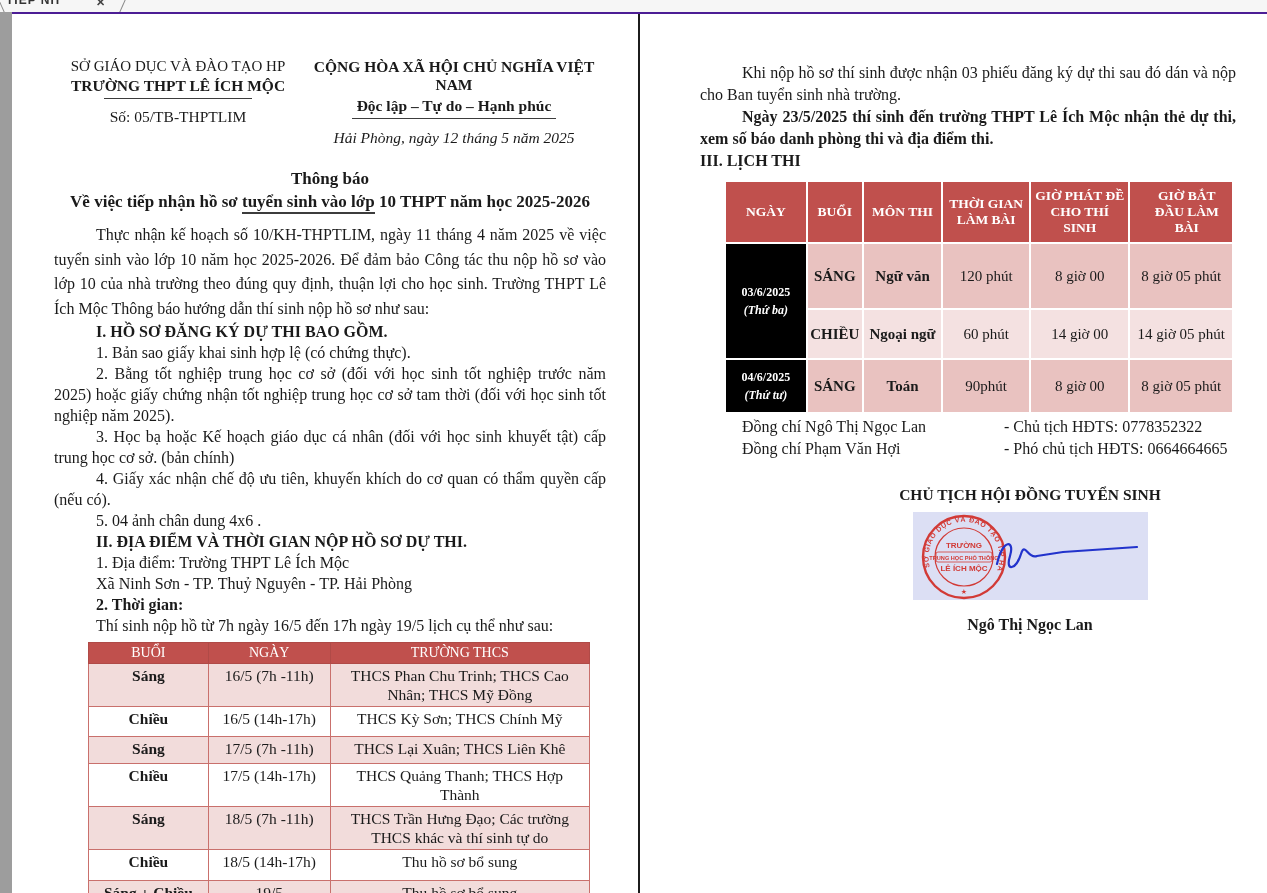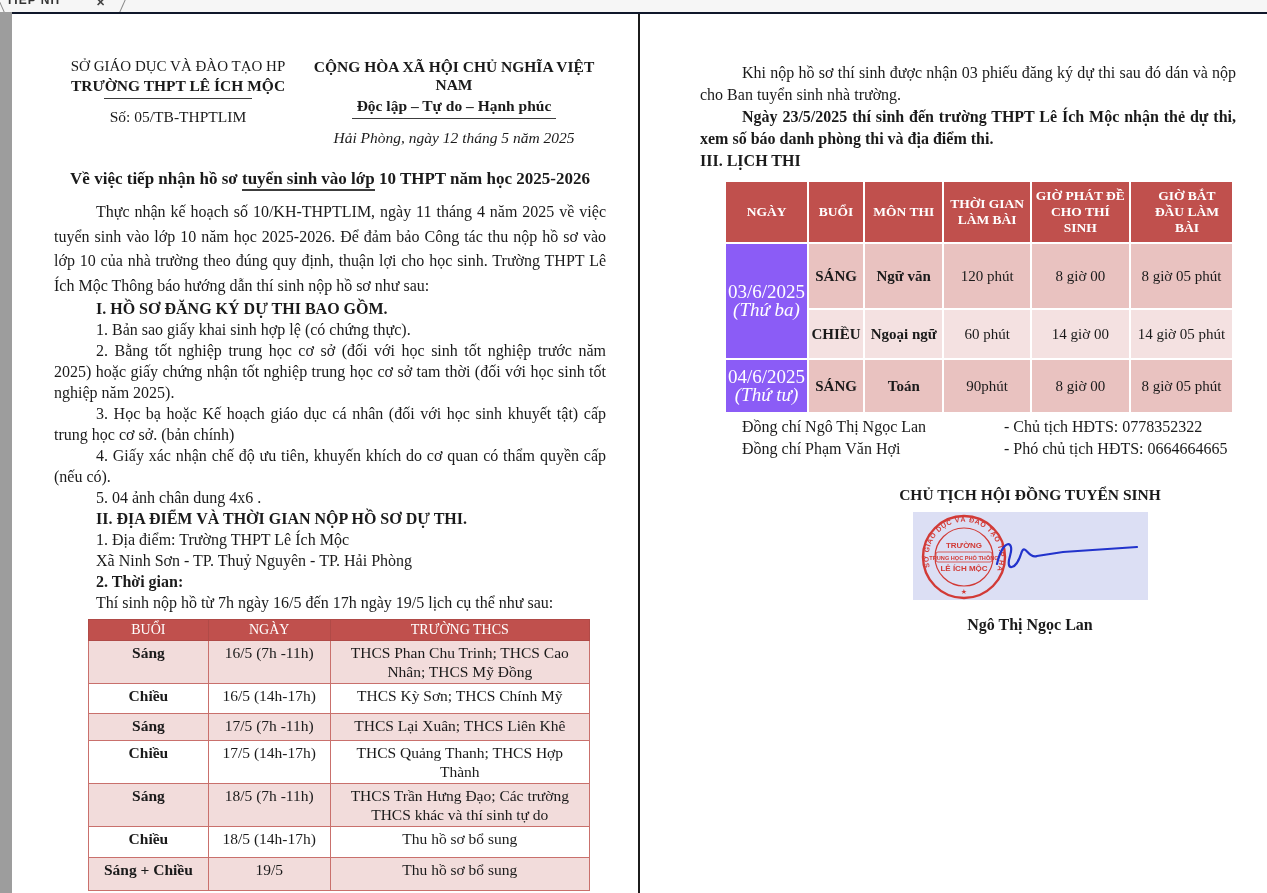--- a/index.html
+++ b/index.html
@@ -11,21 +11,21 @@
   .tab { position:absolute; left:6px; top:-13px; height:25px; width:86px;
          font-family:"Liberation Sans", sans-serif; font-size:12px; font-weight:bold; color:#333;
          display:flex; align-items:center; letter-spacing:1px; }
   .tab-close { position:absolute; left:96px; top:-4px; font-family:"Liberation Sans", sans-serif;
                font-size:11px; color:#444; font-weight:bold; }
   .tab-edge { position:absolute; left:122px; top:-2px; width:1px; height:16px; background:#8a8a8a; transform:rotate(24deg); }
   .tab-edge2 { position:absolute; left:1px; top:-2px; width:1px; height:16px; background:#8a8a8a; transform:rotate(-24deg); }
 
   
   .page { position:absolute; left:12px; top:12px; width:1255px; height:881px; background:#ffffff;
-          border-top:2px solid #0f172a; }
+          border-top:2px solid #4c1d95; }
   .pagesplit { position:absolute; left:626px; top:0; width:2px; height:881px; background:#1c1c1c; }
 
   
   .p1wrap { position:absolute; left:42px; top:44px; width:552px; font-size:16px; }
   .dochead { display:flex; }
   .dh-left { width:248px; text-align:center; }
   .dh-right { flex:1; text-align:center; }
   .org1 { font-size:15px; }
   .org2 { font-size:15.5px; font-weight:bold; margin-top:2px; }
   .uline { height:1px; background:#3c3c3c; margin:3px auto 0 auto; }
@@ -60,21 +60,21 @@
   .p2wrap { position:absolute; left:688px; top:48px; width:536px; font-size:16px; }
   .p2wrap > p { text-indent:42px; line-height:22px; margin:0; text-align:justify; }
   p.bold { font-weight:bold; }
   p.sechead { font-weight:bold; text-indent:0; }
 
   table.t2 { border-collapse:collapse; margin:8px 0 0 24px; width:510px; text-align:center;
              font-family:"Liberation Serif", serif; border:1px solid #d99694; }
   table.t2 th { background:#c0504d; color:#fff; font-weight:bold; font-size:13.5px; line-height:16px;
                 border:2px solid #ffffff; padding:6px 2px; height:62px; }
   table.t2 td { border:2px solid #ffffff; font-size:15px; padding:2px; }
-  .t2 .datecell { background:#8b5cf6; color:#ffffff; font-weight:normal; font-size:19px; line-height:18px; }
+  .t2 .datecell { background:#000000; color:#ffffff; font-weight:bold; font-size:12px; line-height:18px; }
   .t2 .dow { font-style:italic; }
   .t2 .rmid { background:#e9c2c0; }
   .t2 .rpale { background:#f4e1e1; }
   .t2 .b { font-weight:bold; }
   .t2 .rowA { height:66px; } .t2 .rowB { height:50px; } .t2 .rowC { height:54px; }
   .t2 .c-ngay { width:82px; } .t2 .c-buoi { width:56px; } .t2 .c-mon { width:80px; }
   .t2 .c-tg { width:88px; } .t2 .c-phat { width:100px; } .t2 .c-bd { width:104px;padding-left:13px; }
 
   .contacts { margin:2px 0 0 42px; }
   .contact-row { display:flex; line-height:22px; }
@@ -108,20 +108,21 @@
       </div>
       <div class="dh-right">
         <div class="rep">CỘNG HÒA XÃ HỘI CHỦ NGHĨA VIỆT NAM</div>
         <div class="motto">Độc lập – Tự do – Hạnh phúc</div>
         <div class="uline ul-motto"></div>
         <div class="dateline">Hải Phòng, ngày 12  tháng 5 năm 2025</div>
       </div>
     </div>
 
     <div class="titleblock">
+      <div>Thông báo</div>
       <div><span>Về việc tiếp nhận hồ sơ </span><span class="t-underline">tuyển sinh vào lớp</span><span> 10 THPT năm học 2025-2026</span></div>
     </div>
 
     <div class="bodytext">
       <p class="p-first"><span>Thực nhận kế hoạch số </span><span class="lbl-b">10/KH-THPTLIM,</span><span> ngày 11 tháng 4 năm 2025 về việc tuyển sinh vào lớp 10 năm học 2025-2026. Để đảm bảo Công tác thu nộp hồ sơ vào lớp 10 của nhà trường theo đúng quy định, thuận lợi cho học sinh. Trường THPT Lê Ích Mộc Thông báo hướng dẫn thí sinh nộp hồ sơ như sau:</span></p>
       <p class="p-head">I. HỒ SƠ ĐĂNG KÝ DỰ THI BAO GỒM.</p>
       <p>1. Bản sao giấy khai sinh hợp lệ (có chứng thực).</p>
       <p>2. Bằng tốt nghiệp trung học cơ sở (đối với học sinh tốt nghiệp trước năm 2025) hoặc giấy chứng nhận tốt nghiệp trung học cơ sở tam thời (đối với học sinh tốt nghiệp năm 2025).</p>
       <p>3. Học bạ hoặc Kế hoạch giáo dục cá nhân (đối với học sinh khuyết tật) cấp trung học cơ sở. (bản chính)</p>
       <p>4. Giấy xác nhận chế độ ưu tiên, khuyến khích do cơ quan có thẩm quyền cấp (nếu có).</p>

